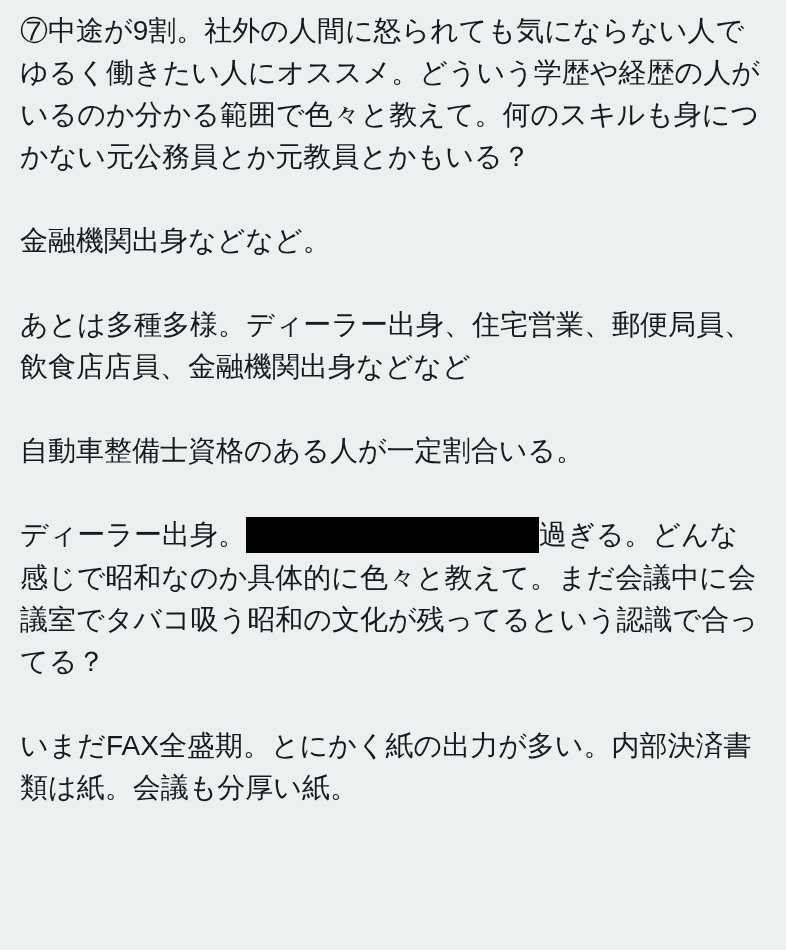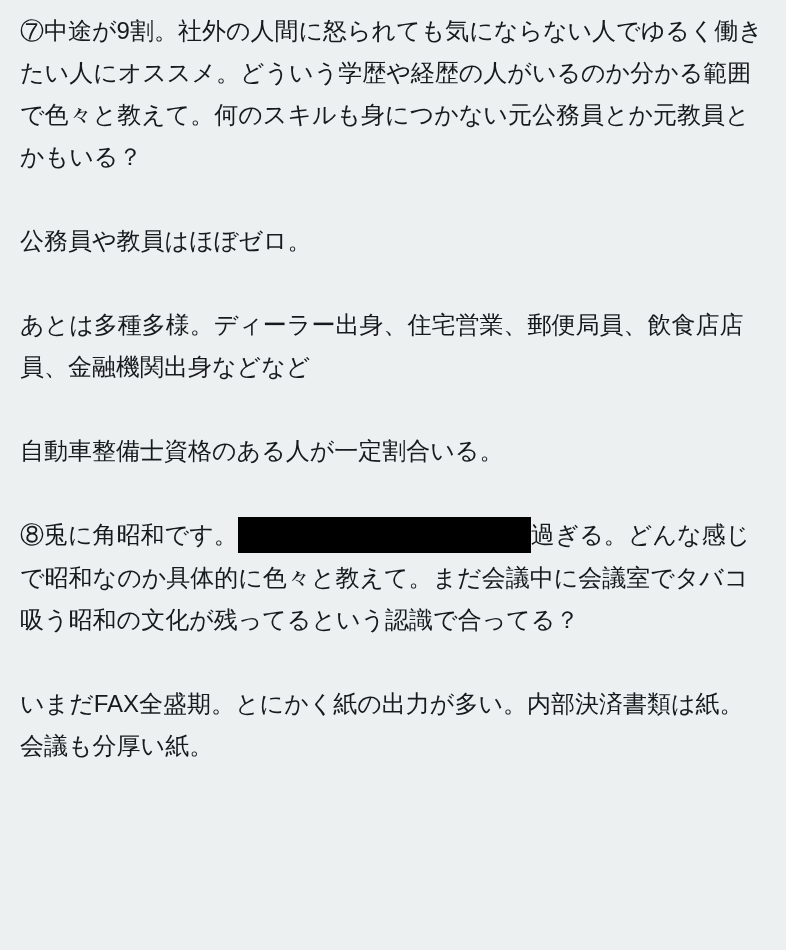--- a/index.html
+++ b/index.html
@@ -13,21 +13,21 @@
     background: #edf0f1;
     font-family: "Liberation Sans", sans-serif;
   }
   .text-block {
     box-sizing: border-box;
     width: 786px;
     padding: 10px 20px 0 20px;
   }
   .para {
     margin: 0 0 42px 0;
-    font-size: 24px;
+    font-size: 28px;
     line-height: 42px;
     color: #16191d;
     letter-spacing: 0px;
     overflow-wrap: break-word;
     line-break: strict;
     text-align: left;
   }
   .para:last-child {
     margin-bottom: 0;
   }
@@ -40,24 +40,24 @@
     margin-bottom: 4px;
   }
 </style>
 </head>
 <body>
 
 <main class="text-block">
 
   <p class="para">⑦中途が9割。社外の人間に怒られても気にならない人でゆるく働きたい人にオススメ。どういう学歴や経歴の人がいるのか分かる範囲で色々と教えて。何のスキルも身につかない元公務員とか元教員とかもいる？</p>
 
-  <p class="para">公務員や教員はほぼゼロ。</p>
+  <p class="para">金融機関出身などなど。</p>
 
   <p class="para">あとは多種多様。ディーラー出身、住宅営業、郵便局員、飲食店店員、金融機関出身などなど</p>
 
   <p class="para">自動車整備士資格のある人が一定割合いる。</p>
 
-  <p class="para"><span>⑧兎に角昭和です。</span><span class="redaction-bar"></span><span>過ぎる。どんな感じで昭和なのか具体的に色々と教えて。まだ会議中に会議室でタバコ吸う昭和の文化が残ってるという認識で合ってる？</span></p>
+  <p class="para"><span>ディーラー出身。</span><span class="redaction-bar"></span><span>過ぎる。どんな感じで昭和なのか具体的に色々と教えて。まだ会議中に会議室でタバコ吸う昭和の文化が残ってるという認識で合ってる？</span></p>
 
 
   <p class="para">いまだFAX全盛期。とにかく紙の出力が多い。内部決済書類は紙。会議も分厚い紙。</p>
 
 </main>
 
 </body></html>

